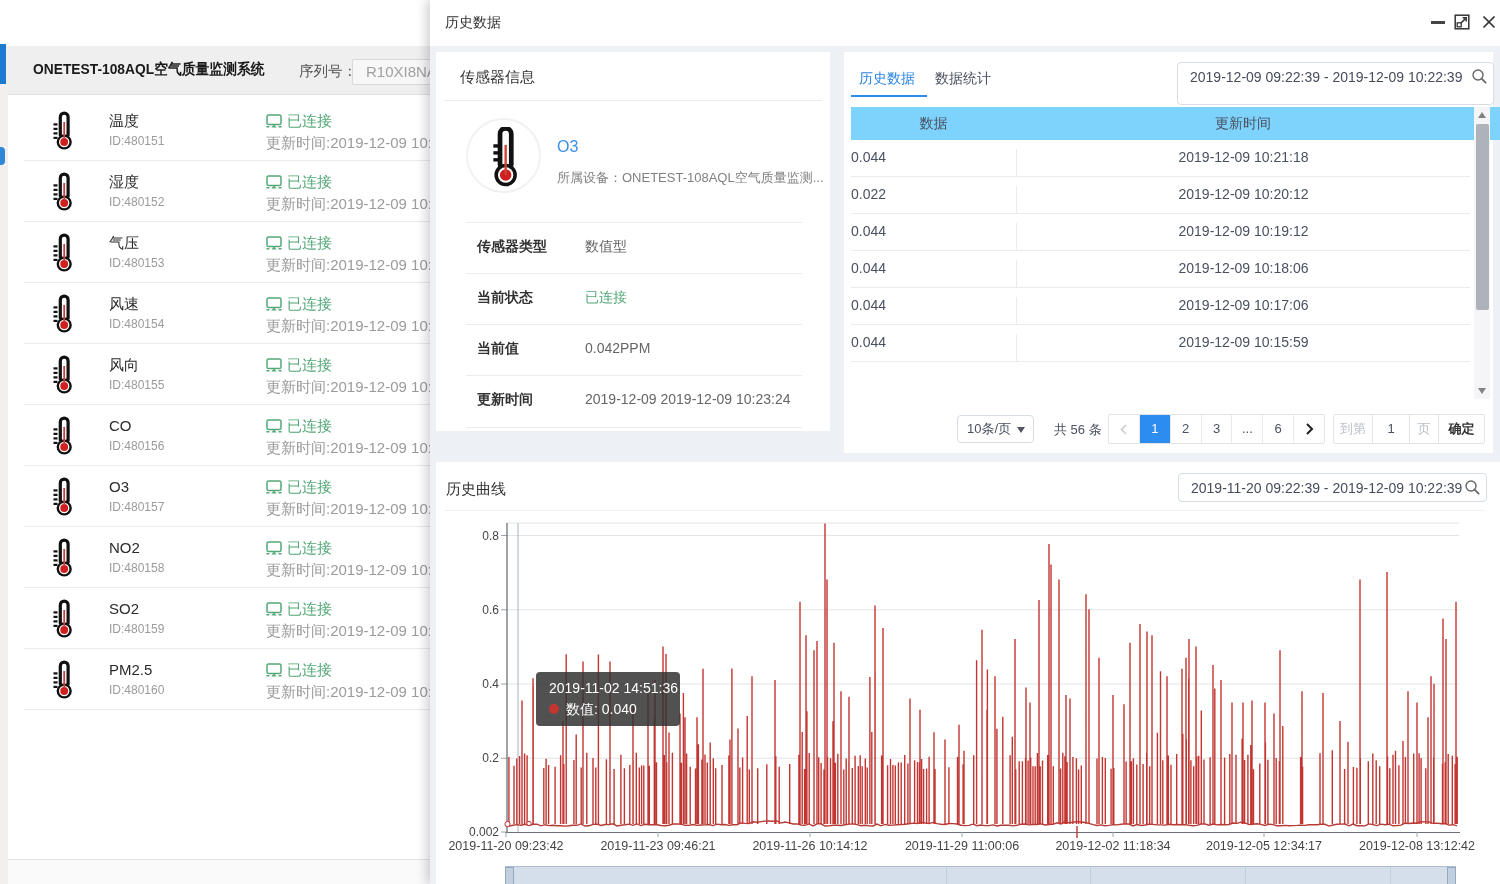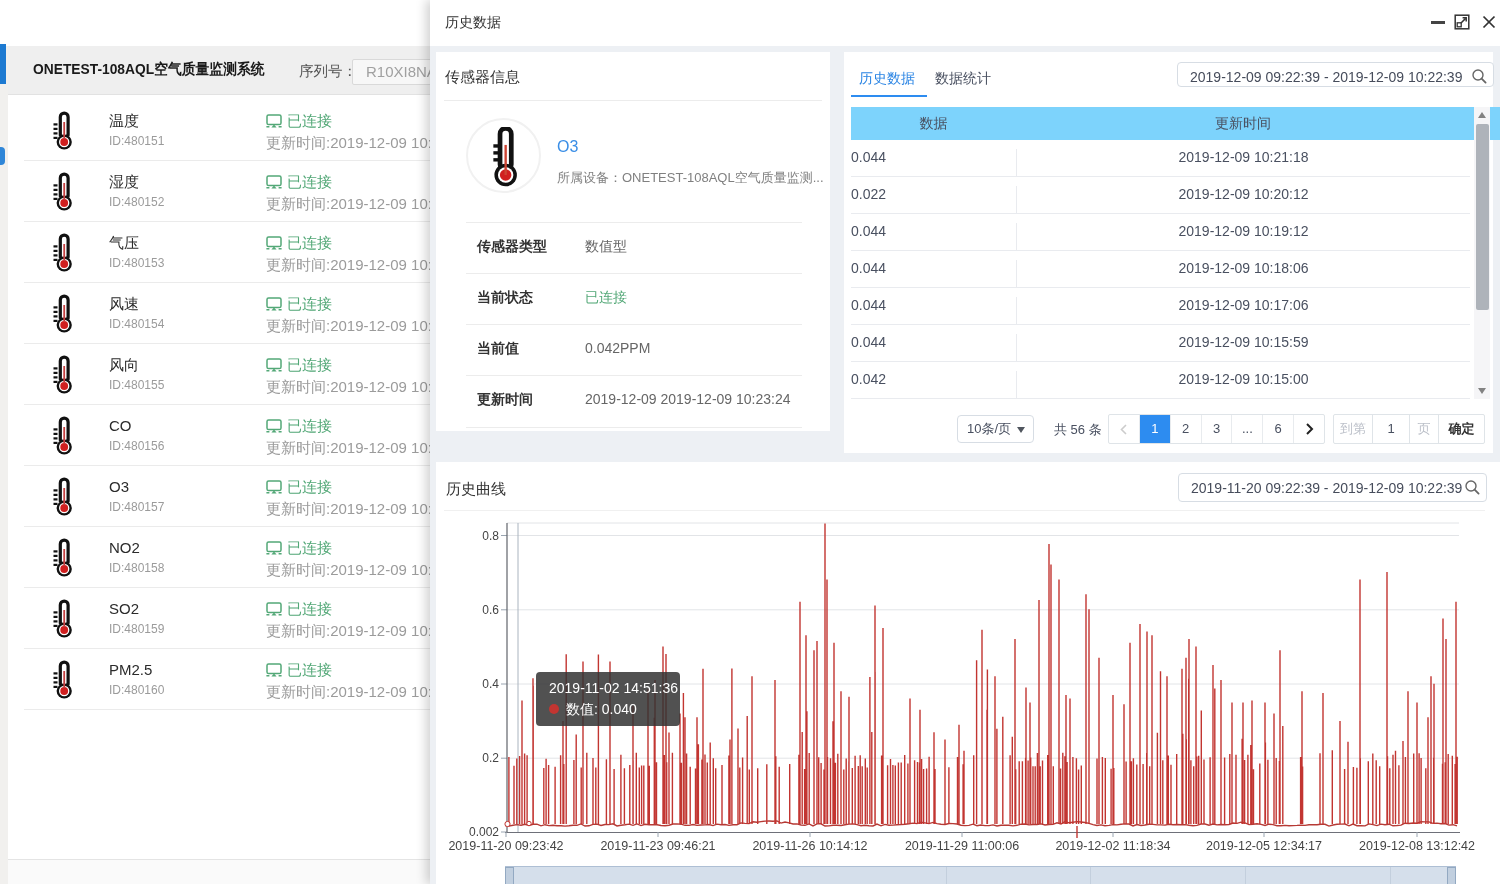--- a/index.html
+++ b/index.html
@@ -24,36 +24,36 @@
 
 #modal {position:absolute;left:430px;top:0;width:1070px;height:884px;background:#edf0f4;box-shadow:-4px 0 10px rgba(0,0,0,0.18);}
 #mhead {position:absolute;left:0;top:0;width:1070px;height:46px;background:#fff;}
 #mhead .t {position:absolute;left:15px;top:14px;font-size:14px;color:#333;}
 #mhead .min {position:absolute;left:1001px;top:21px;width:14px;height:3px;background:#444;}
 #mhead .max {position:absolute;left:1024px;top:14px;}
 #mhead .cls {position:absolute;left:1051px;top:14px;}
 .card {position:absolute;background:#fff;}
 
 #c1 {left:6px;top:52px;width:394px;height:379px;}
-#c1 .title {position:absolute;left:9px;top:16px;font-size:15px;color:#333;}
+#c1 .title {position:absolute;left:24px;top:16px;font-size:15px;color:#333;}
 #c1 .tline {position:absolute;left:8px;top:48px;width:378px;height:1px;background:#ececec;}
 #c1 .ava {position:absolute;left:30px;top:66px;width:75px;height:75px;border-radius:50%;border:2px solid #f1f1f1;}
 #c1 .ava svg {position:absolute;left:20px;top:7px;}
 #c1 .o3 {position:absolute;left:121px;top:86px;font-size:16px;color:#3a8ee6;}
 #c1 .dev {position:absolute;left:121px;top:117px;font-size:13px;color:#808080;white-space:nowrap;}
 .irow {position:absolute;left:41px;font-size:14px;height:20px;white-space:nowrap;}
 .irow .k {font-weight:bold;color:#333;display:inline-block;width:108px;}
 .irow .v {color:#666;}
 .iline {position:absolute;left:30px;width:336px;height:1px;background:#ececec;}
 
 #c2 {left:414px;top:52px;width:649px;height:401px;}
 #c2 .tab1 {position:absolute;left:15px;top:18px;font-size:14px;color:#2b85e4;}
 #c2 .tab2 {position:absolute;left:91px;top:18px;font-size:14px;color:#495060;}
 #c2 .tabline {position:absolute;left:7px;top:43px;width:76px;height:2px;background:#2d8cf0;}
-#c2 .date {position:absolute;left:333px;top:10px;width:317px;height:25px;border:1px solid #d7dde4;border-radius:4px;background:#fff;}
+#c2 .date {position:absolute;left:333px;top:10px;width:317px;height:43px;border:1px solid #d7dde4;border-radius:4px;background:#fff;}
 .datetxt {position:absolute;left:12px;top:6px;font-size:14px;color:#464c5b;white-space:nowrap;}
 .dateicon {position:absolute;right:6px;top:6px;}
 #thead {position:absolute;left:7px;top:55px;width:672px;height:33px;background:#7dd3fc;}
 #thead .h1 {position:absolute;left:0;top:8px;width:165px;text-align:center;font-size:14px;color:#495060;}
 #thead .h2 {position:absolute;left:165px;top:8px;width:454px;text-align:center;font-size:14px;color:#495060;}
 .trow {position:absolute;left:7px;width:619px;height:37px;border-bottom:1px solid #e9ebef;background:#fff;}
 .tc1 {position:absolute;left:0;top:9px;width:165px;text-align:left;font-size:14px;color:#495060;}
 .tc2 {position:absolute;left:165px;top:9px;width:454px;text-align:center;font-size:14px;color:#495060;border-left:1px solid #e9ebef;height:28px;}
 
 #sbar {position:absolute;left:630px;top:55px;width:16px;height:292px;background:#f5f5f7;}
@@ -381,24 +381,20 @@
           <div class="tc1">0.044</div>
           <div class="tc2">2019-12-09 10:18:06</div>
         </div>
 <div class="trow" style="top:236px">
           <div class="tc1">0.044</div>
           <div class="tc2">2019-12-09 10:17:06</div>
         </div>
 <div class="trow" style="top:273px">
           <div class="tc1">0.044</div>
           <div class="tc2">2019-12-09 10:15:59</div>
-        </div>
-<div class="trow" style="top:310px">
-          <div class="tc1">0.042</div>
-          <div class="tc2">2019-12-09 10:15:00</div>
         </div>
       <div class="tabline"></div>
       <div class="date">
           <span class="datetxt">2019-12-09 09:22:39 - 2019-12-09 10:22:39</span>
           <span class="dateicon"><svg width="15" height="15" viewBox="0 0 15 15">
               <circle cx="6" cy="6" r="5" fill="none" stroke="#666" stroke-width="1.4"></circle>
               <line x1="9.6" y1="9.6" x2="13.6" y2="13.6" stroke="#666" stroke-width="1.8" stroke-linecap="round"></line>
             </svg></span>
         </div>
       <div id="thead">

